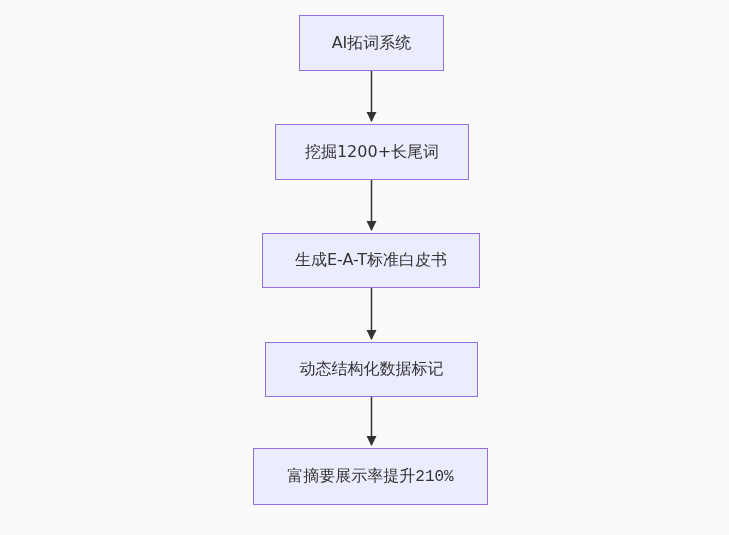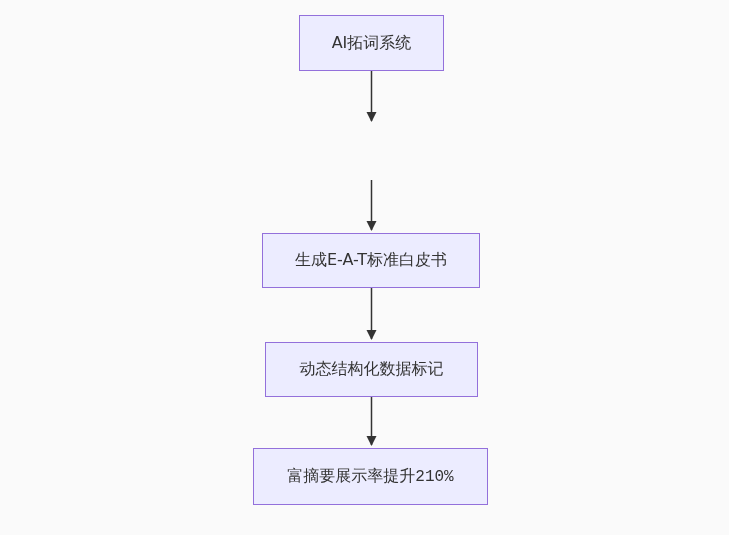--- a/index.html
+++ b/index.html
@@ -59,20 +59,23 @@
     <path d="M 371.5 71 L 371.5 121" stroke="#333333" stroke-width="1.5" fill="none" marker-end="url(#arrowhead)"></path>
     <path d="M 371.5 180 L 371.5 230" stroke="#333333" stroke-width="1.5" fill="none" marker-end="url(#arrowhead)"></path>
     <path d="M 371.5 288 L 371.5 339" stroke="#333333" stroke-width="1.5" fill="none" marker-end="url(#arrowhead)"></path>
     <path d="M 371.5 397 L 371.5 445" stroke="#333333" stroke-width="1.5" fill="none" marker-end="url(#arrowhead)"></path>
   </svg>
 
   <div class="node node-1">
     <span>AI拓词系统</span>
   </div>
 
+  <div class="node node-2">
+    <span>挖掘1200+长尾词</span>
+  </div>
 
   <div class="node node-3">
     <span>生成E-A-T标准白皮书</span>
   </div>
 
   <div class="node node-4">
     <span>动态结构化数据标记</span>
   </div>
 
   <div class="node node-5">

